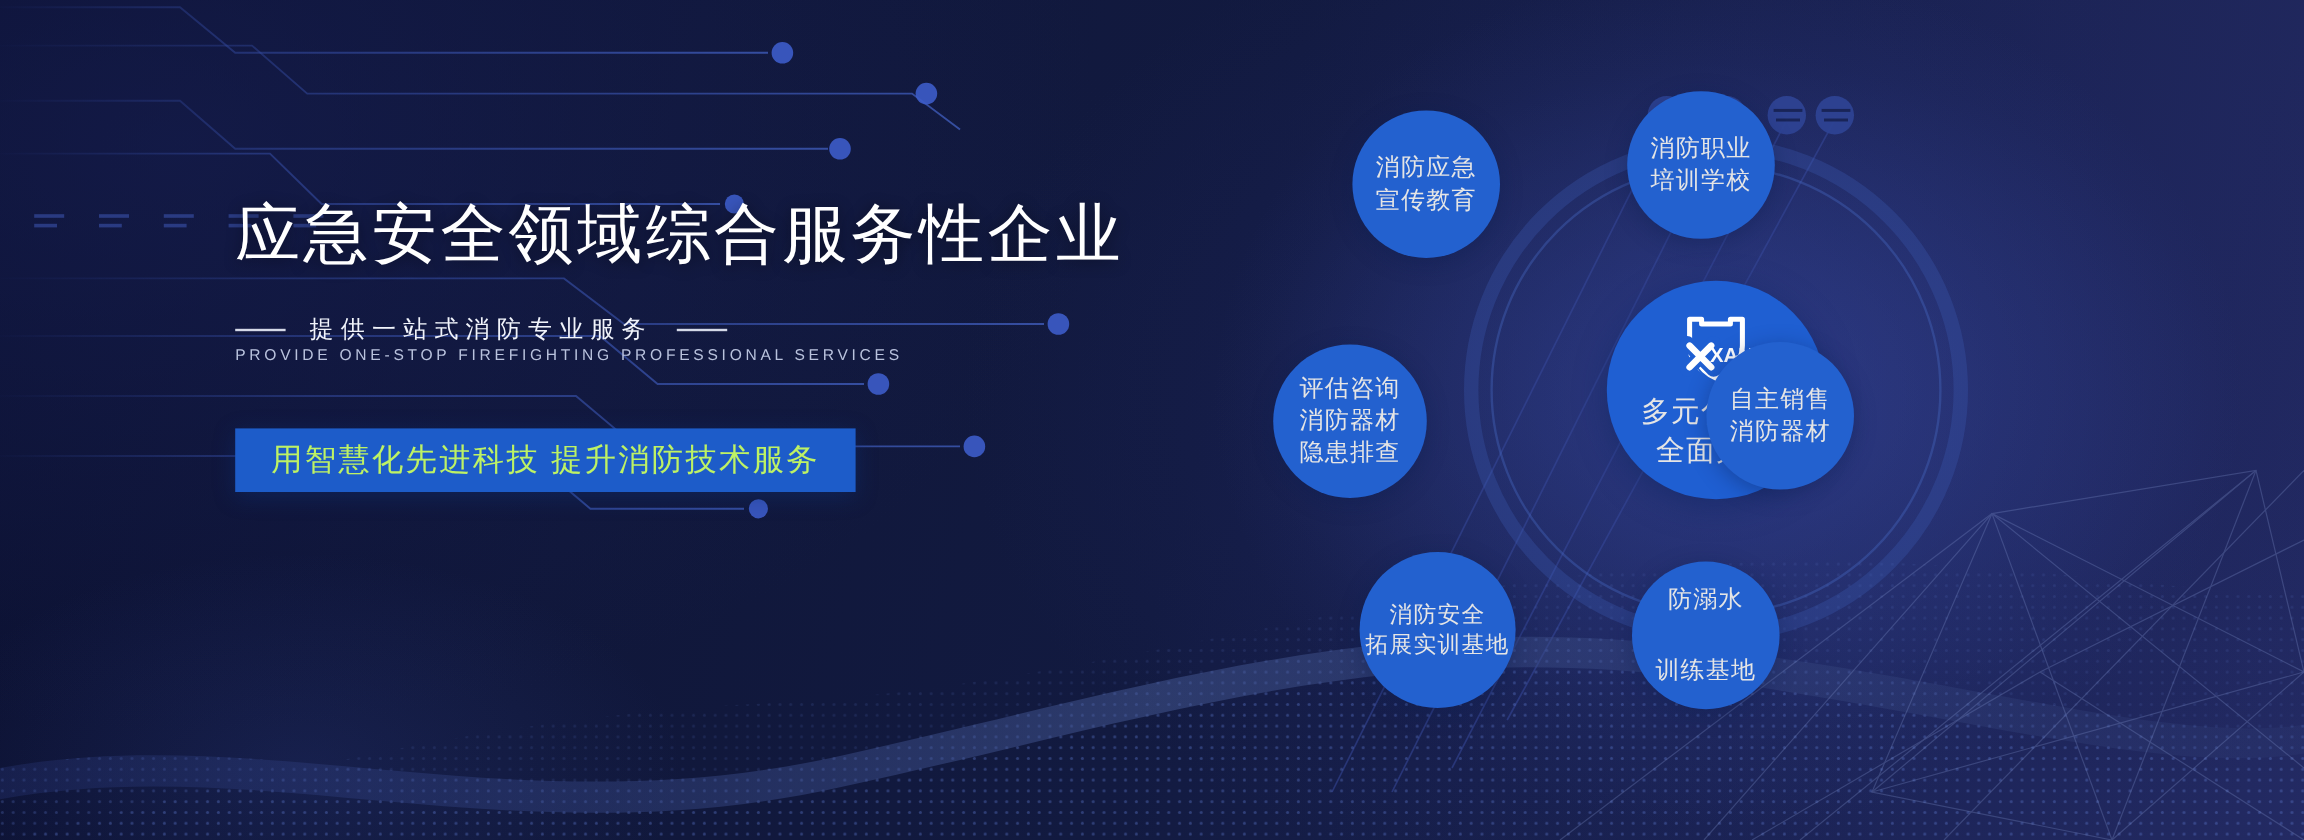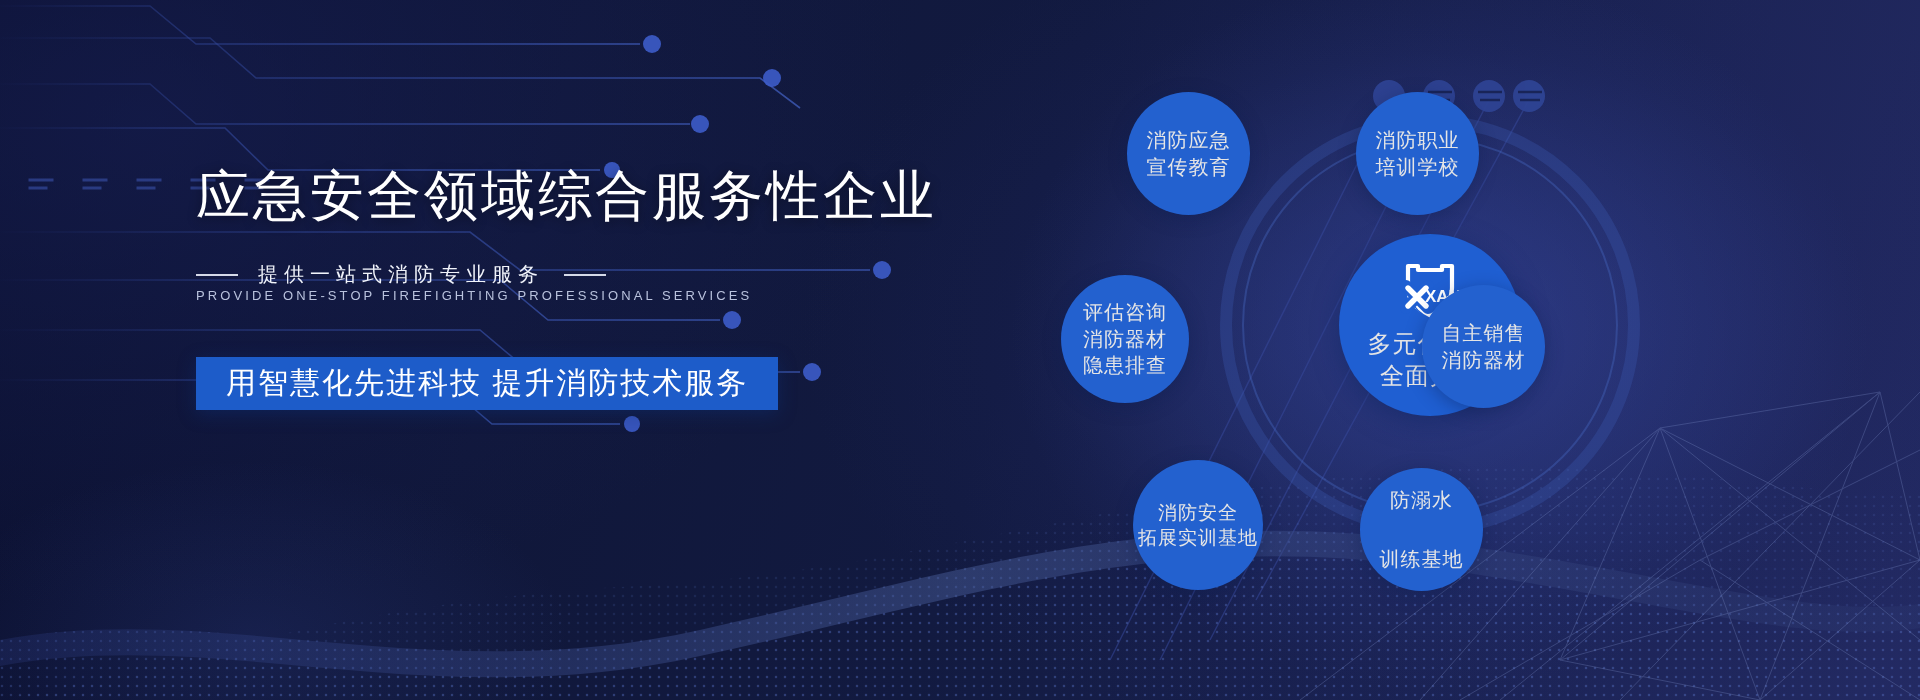--- a/index.html
+++ b/index.html
@@ -68,22 +68,22 @@
   }
   .cta {
     display:inline-flex;
     align-items:center;
     justify-content:center;
     margin-top:54px;
     height:53px;
     padding:0 30px;
     background:#1d5cc9;
     border:none;
-    color:#ffffff;
-    font-size:30px;
+    color:#bef264;
+    font-size:26px;
     letter-spacing:2px;
     font-weight:400;
     white-space:nowrap;
     font-family:inherit;
     cursor:pointer;
     box-shadow:0 4px 18px rgba(14,48,120,0.45);
   }
 
   
   .diagram {
@@ -137,22 +137,22 @@
   .center-text {
     font-size:24px;
     letter-spacing:1px;
     font-weight:500;
     margin-top:6px;
   }
   .logo-mark { width:64px; height:64px; }
 
   
   .n-top-left     { left:27px;  top:52px; }
-  .n-top-right    { left:256px; top:52px; }
-  .n-left         { left:-39px; top:235px; }
+  .n-top-right    { left:256px; top:36px; }
+  .n-left         { left:-39px; top:247px; }
   .n-right        { left:322px; top:245px; }
   .n-bottom-left  { left:33px;  top:420px; }
   .n-bottom-right { left:260px; top:428px;gap:32px; }
 </style>
 </head>
 <body>
 
 <div id="banner">
 
   <div class="bg-layer">

